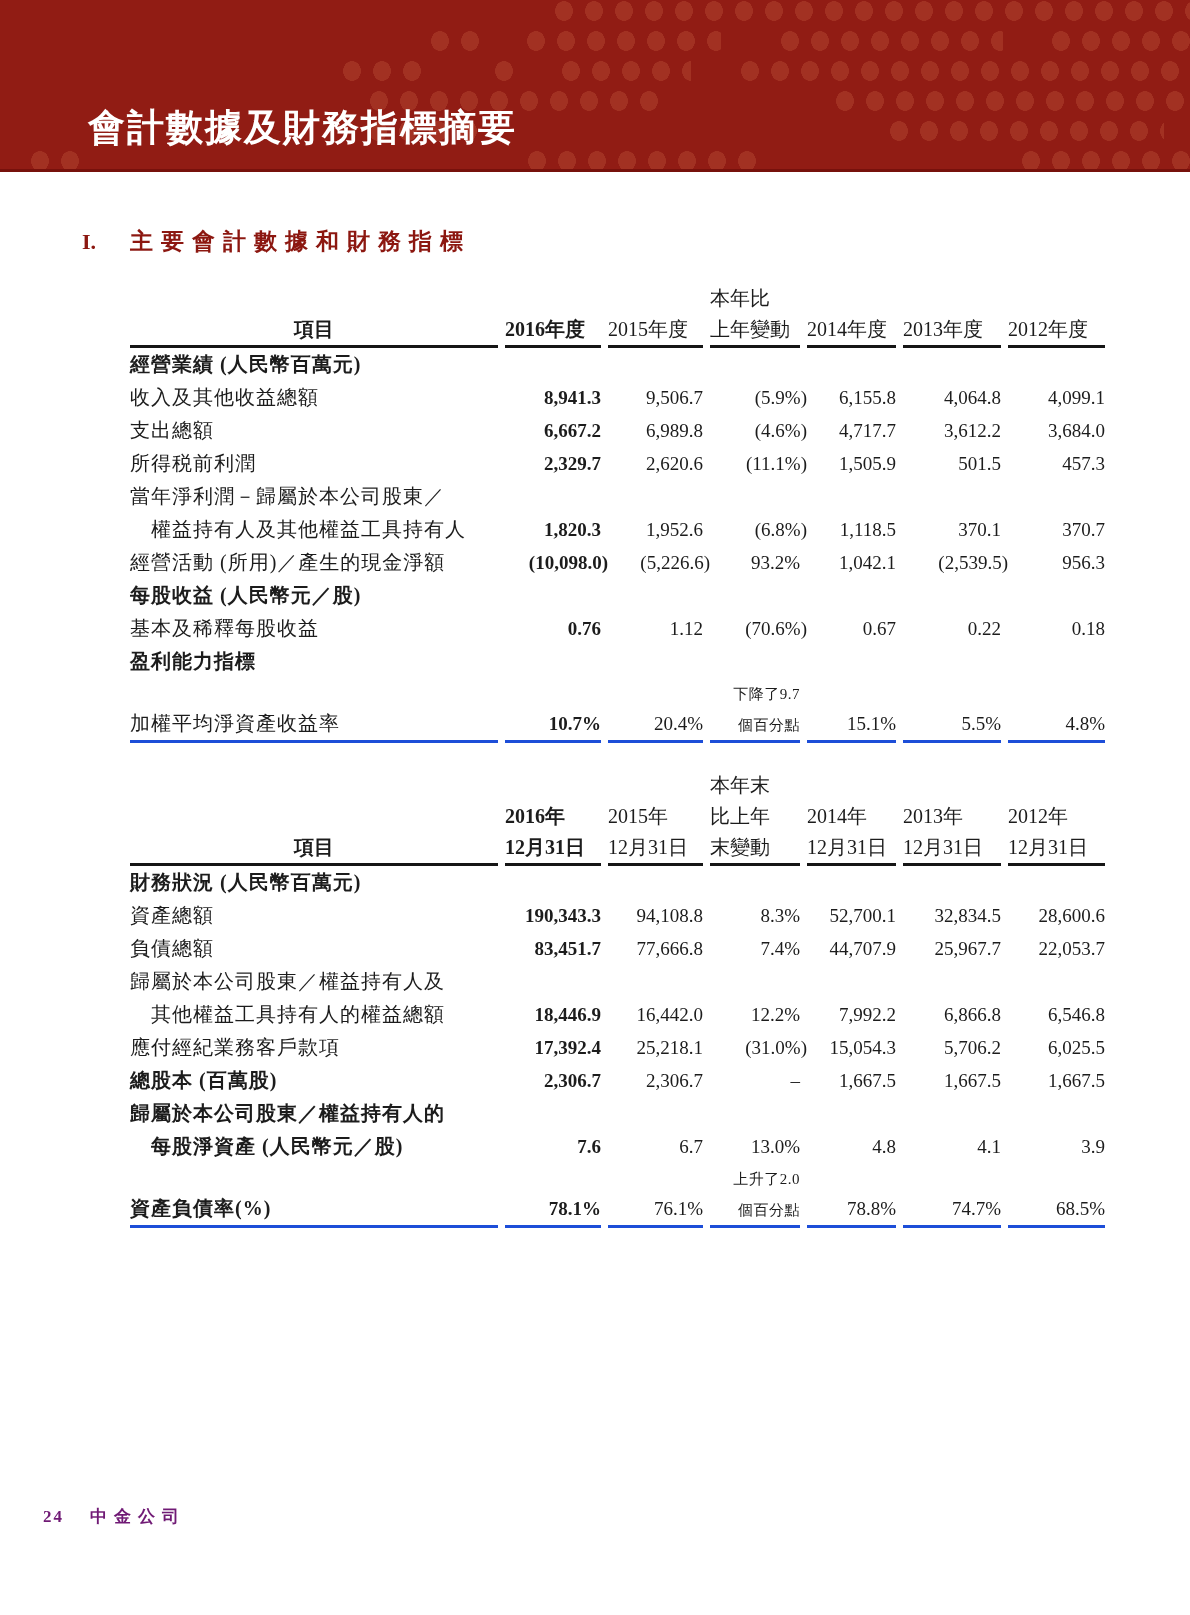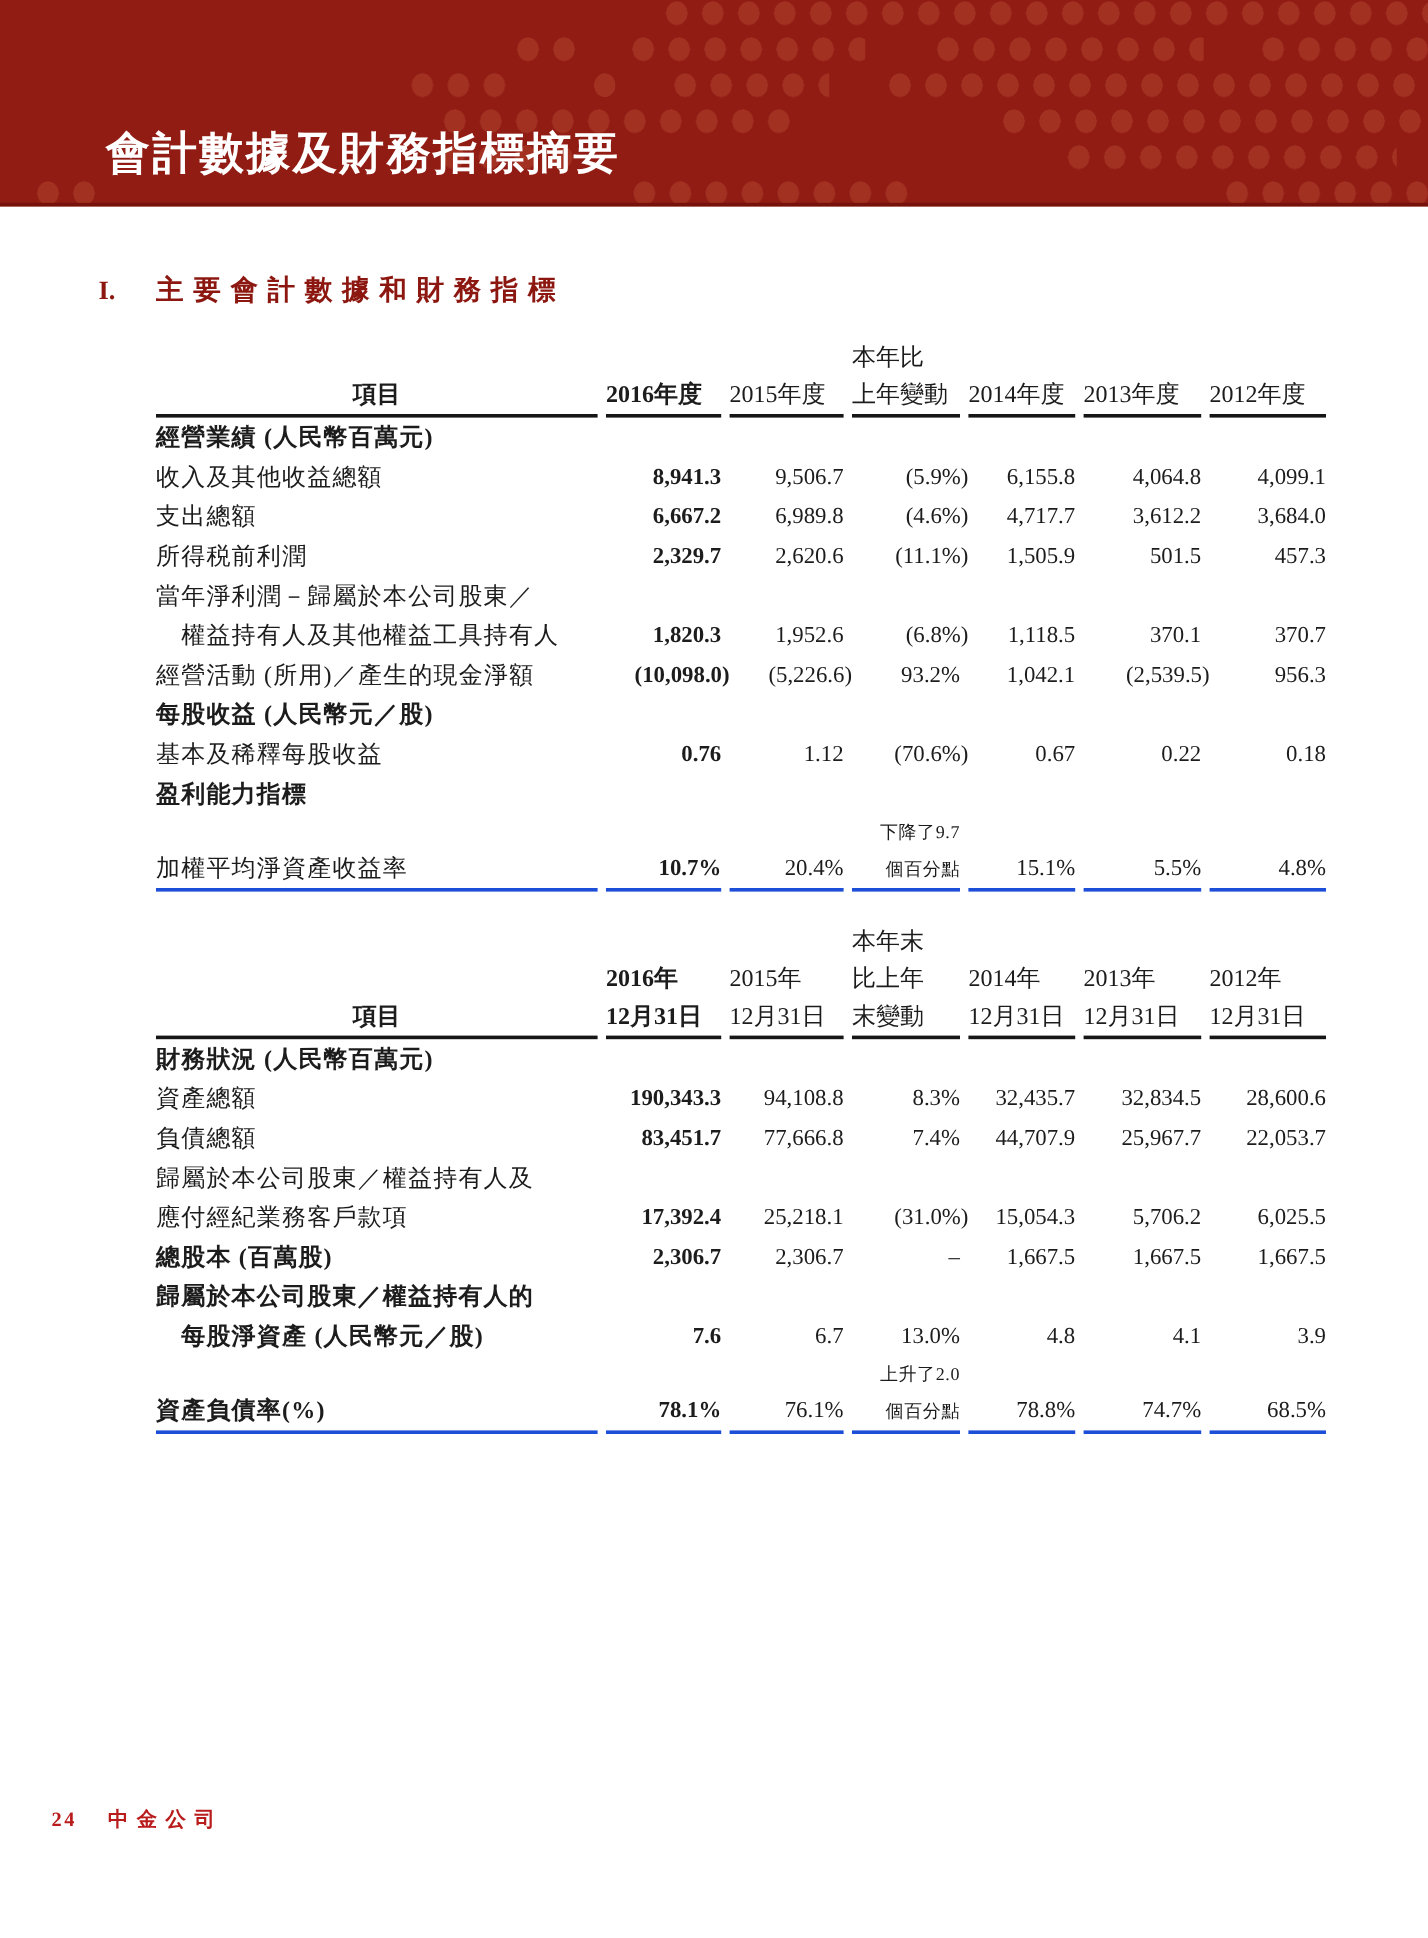--- a/index.html
+++ b/index.html
@@ -33,21 +33,21 @@
   tbody td.label.b{font-weight:bold;}
   tbody td.label.indent{padding-left:21px;}
   tbody td:nth-child(2){font-weight:bold;}
   tbody tr.note td{height:29px;}
   tbody tr:last-child td{border-bottom:3px solid #1d4ed8;}
   span.paren{margin-right:-7px;}
   span.cn{font-size:15px;letter-spacing:0.5px;}
   #table1{margin-top:26px;}
   #table2{margin-top:27px;}
   
-  .footer{position:absolute;left:43px;top:1505px;color:#b91c1c;font-weight:bold;white-space:nowrap;}
+  .footer{position:absolute;left:43px;top:1505px;color:#701a75;font-weight:bold;white-space:nowrap;}
   .footer .pg{font-size:17px;margin-right:22px;letter-spacing:2px;}
   .footer .co{font-size:17px;letter-spacing:7px;}
 </style>
 </head>
 <body>
 
 <div class="banner" style="background: rgb(145, 28, 20);">
 
   <div class="dot-strip" style="top:0;left:549px;width:641px;"></div>
   <div class="dot-strip" style="top:30px;left:425px;width:62px;"></div>
@@ -243,21 +243,21 @@
         <td></td>
         <td></td>
         <td></td>
         <td></td>
       </tr>
       <tr>
         <td class="label">資產總額</td>
         <td><span>190,343.3</span></td>
         <td><span>94,108.8</span></td>
         <td><span>8.3%</span></td>
-        <td><span>32,435.7</span></td>
+        <td><span>52,700.1</span></td>
         <td><span>32,834.5</span></td>
         <td><span>28,600.6</span></td>
       </tr>
       <tr>
         <td class="label">負債總額</td>
         <td><span>83,451.7</span></td>
         <td><span>77,666.8</span></td>
         <td><span>7.4%</span></td>
         <td><span>44,707.9</span></td>
         <td><span>25,967.7</span></td>
@@ -266,20 +266,29 @@
       <tr>
         <td class="label">歸屬於本公司股東／權益持有人及</td>
         <td></td>
         <td></td>
         <td></td>
         <td></td>
         <td></td>
         <td></td>
       </tr>
       <tr>
+        <td class="label indent">其他權益工具持有人的權益總額</td>
+        <td><span>18,446.9</span></td>
+        <td><span>16,442.0</span></td>
+        <td><span>12.2%</span></td>
+        <td><span>7,992.2</span></td>
+        <td><span>6,866.8</span></td>
+        <td><span>6,546.8</span></td>
+      </tr>
+      <tr>
         <td class="label">應付經紀業務客戶款項</td>
         <td><span>17,392.4</span></td>
         <td><span>25,218.1</span></td>
         <td><span class="paren">(31.0%)</span></td>
         <td><span>15,054.3</span></td>
         <td><span>5,706.2</span></td>
         <td><span>6,025.5</span></td>
       </tr>
       <tr>
         <td class="label b">總股本 (百萬股)</td>

